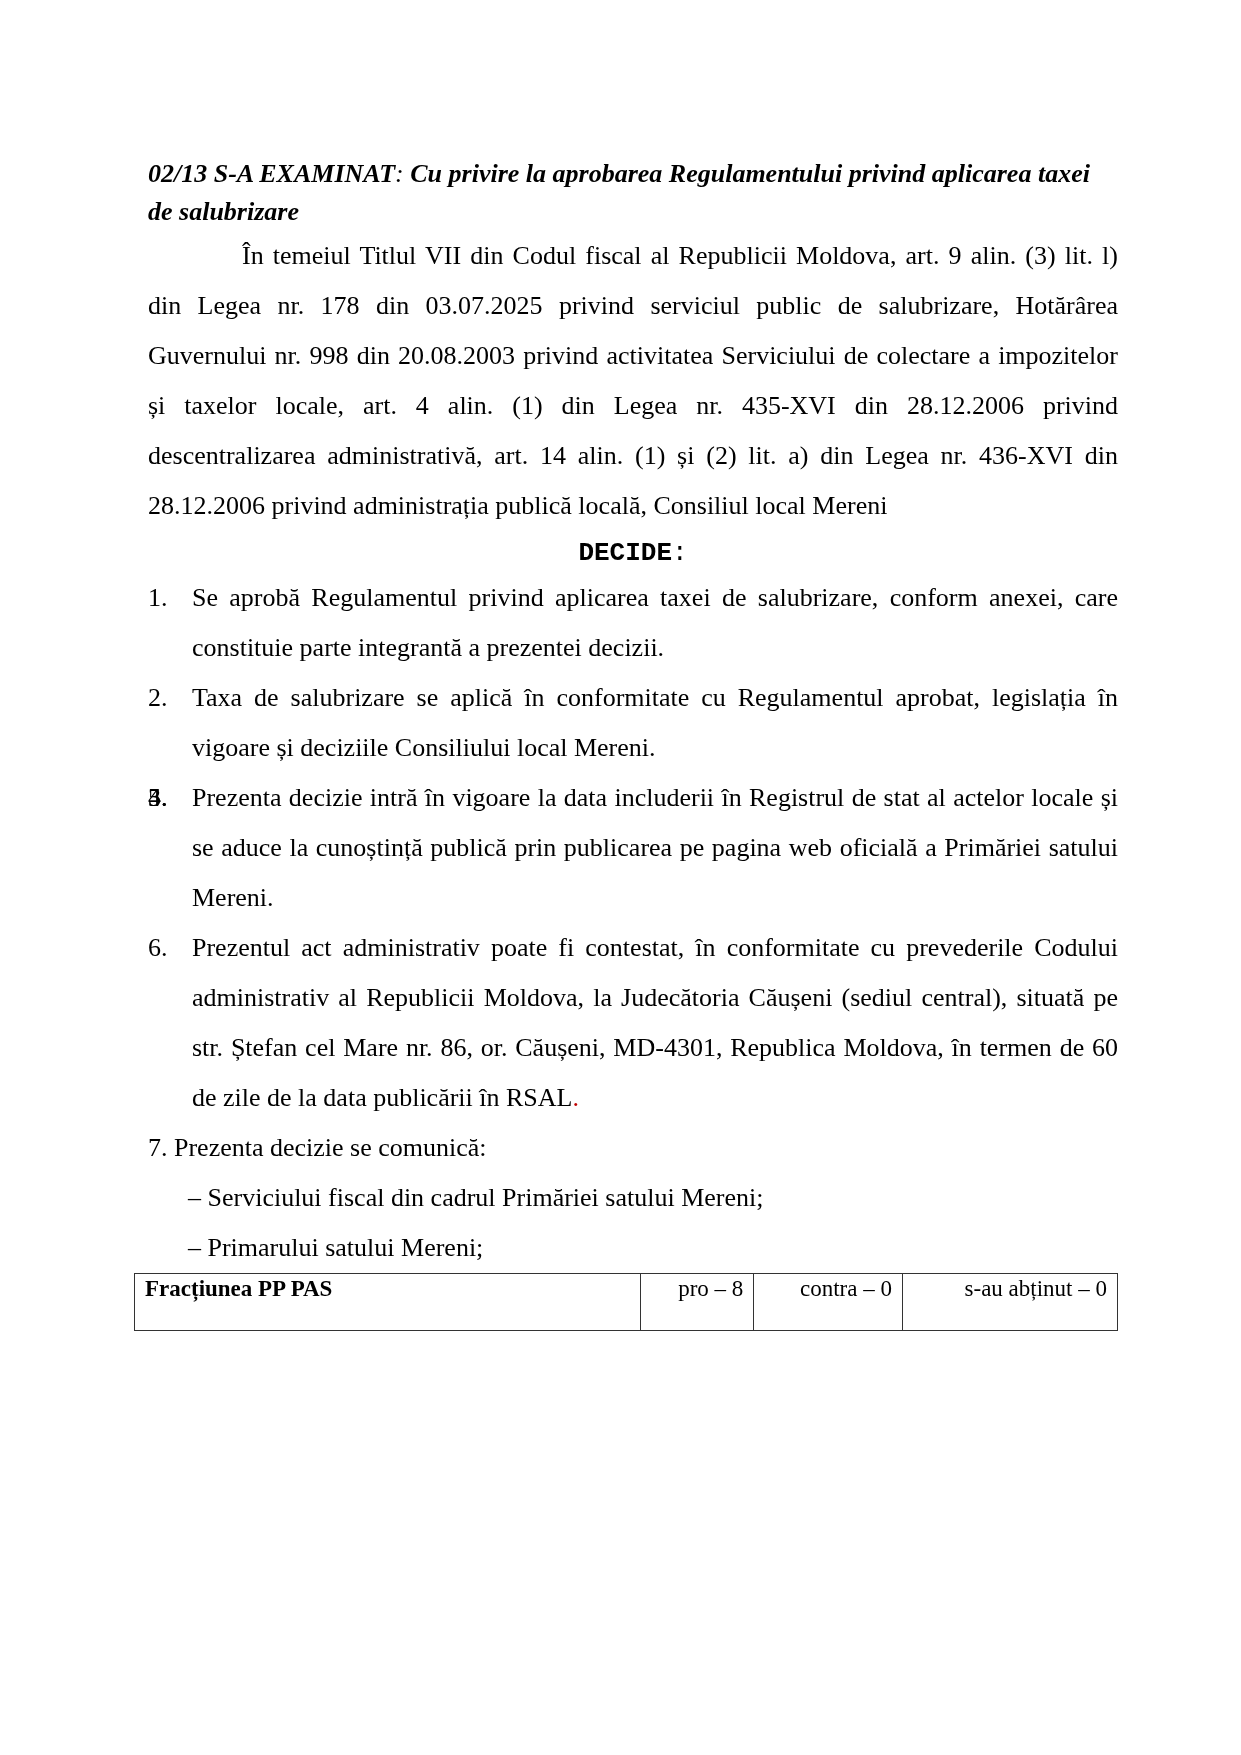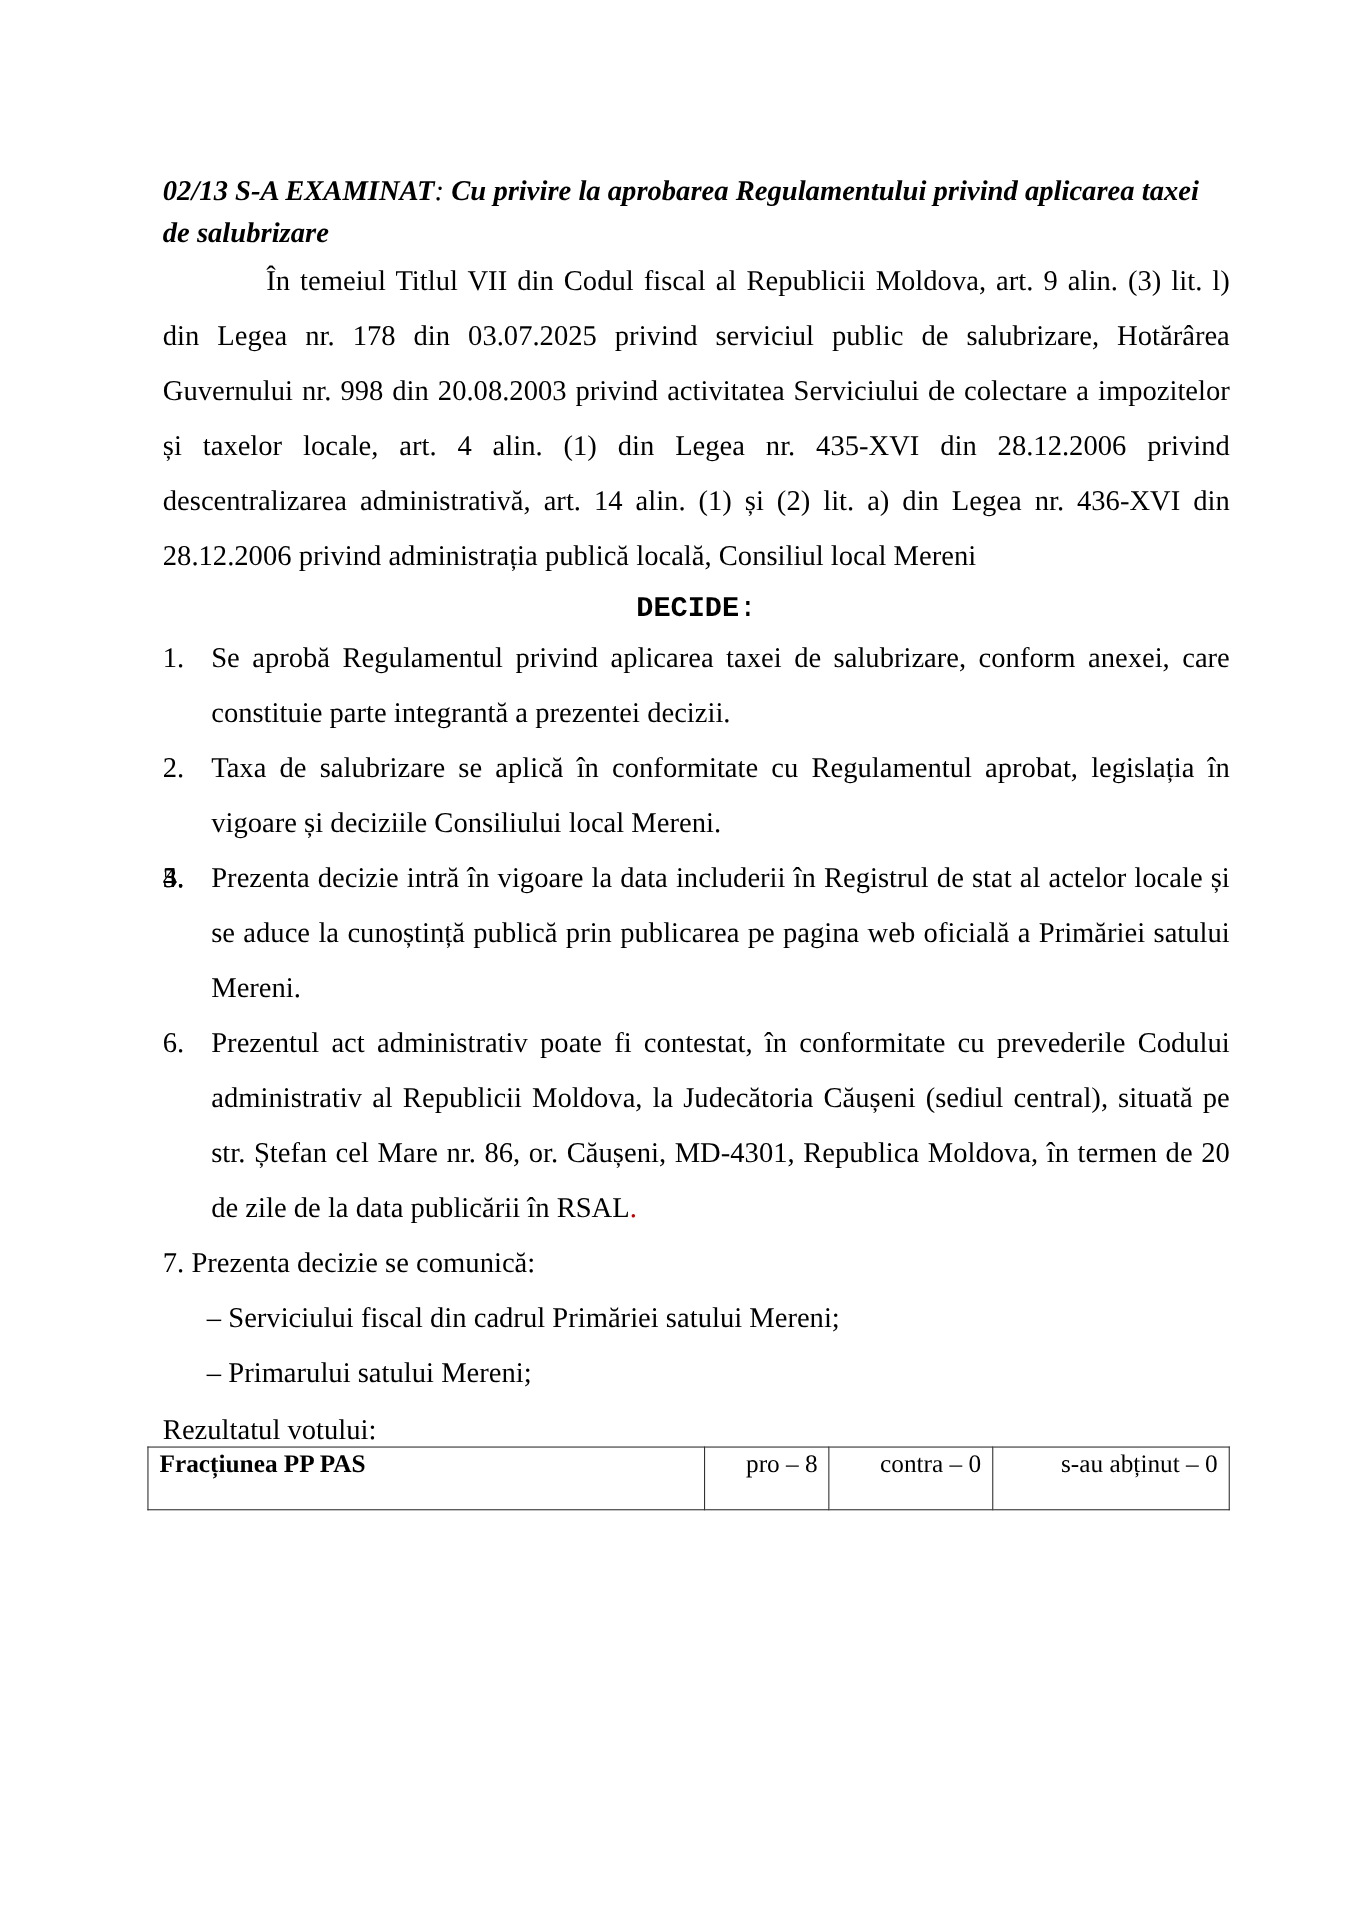--- a/index.html
+++ b/index.html
@@ -54,28 +54,27 @@
   <p class="decide">
     <span>DECIDE</span><span class="colon">:</span>
   </p>
 
   <ol class="items">
     <li><span class="num">1.</span><span>Se aprobă Regulamentul privind aplicarea taxei de salubrizare, conform anexei, care constituie parte integrantă a prezentei decizii.</span></li>
     <li><span class="num">2.</span><span>Taxa de salubrizare se aplică în conformitate cu Regulamentul aprobat, legislația în vigoare și deciziile Consiliului local Mereni.</span></li>
     <li><span class="num">3.</span></li>
     <li><span class="num">4.</span></li>
     <li><span class="num">5.</span><span>Prezenta decizie intră în vigoare la data includerii în Registrul de stat al actelor locale și se aduce la cunoștință publică prin publicarea pe pagina web oficială a Primăriei satului Mereni.</span></li>
-    <li><span class="num">6.</span><span>Prezentul act administrativ poate fi contestat, în conformitate cu prevederile Codului administrativ al Republicii Moldova, la Judecătoria Căușeni (sediul central), situată pe str. Ștefan cel Mare nr. 86, or. Căușeni, MD-4301, Republica Moldova, în termen de 20 de zile de la data publicării în RSAL</span><span class="red-dot">.</span></li>
+    <li><span class="num">6.</span><span>Prezentul act administrativ poate fi contestat, în conformitate cu prevederile Codului administrativ al Republicii Moldova, la Judecătoria Căușeni (sediul central), situată pe str. Ștefan cel Mare nr. 86, or. Căușeni, MD-4301, Republica Moldova, în termen de 60 de zile de la data publicării în RSAL</span><span class="red-dot">.</span></li>
   </ol>
 
   <p class="comm">7. Prezenta decizie se comunică:</p>
   <p class="comm-item">– Serviciului fiscal din cadrul Primăriei satului Mereni;</p>
   <p class="comm-item">– Primarului satului Mereni;</p>
 
-  <p class="vote-label">Rezultatul votului:</p>
   <table class="vote">
     <tbody>
         <tr>
       <td class="faction">Fracțiunea PP PAS</td>
       <td class="c">pro – 8</td>
       <td class="c">contra – 0</td>
       <td class="c">s-au abținut – 0</td>
     </tr>
   </tbody>
     </table>

